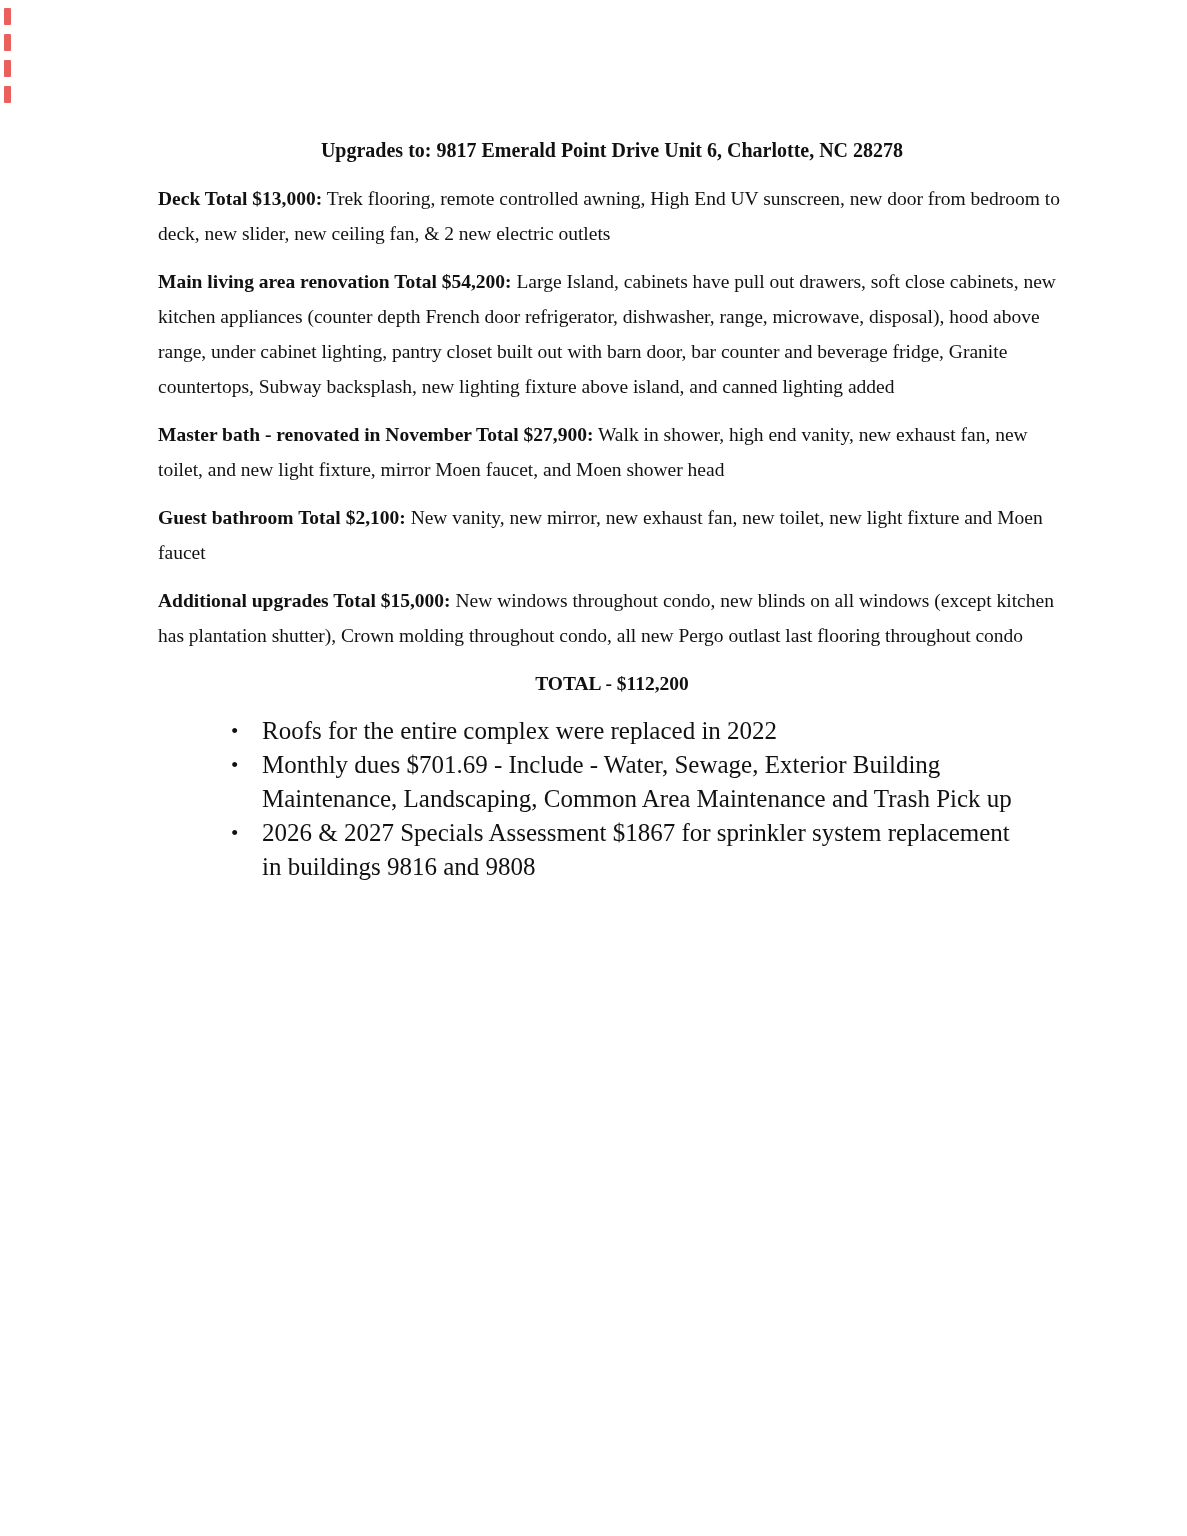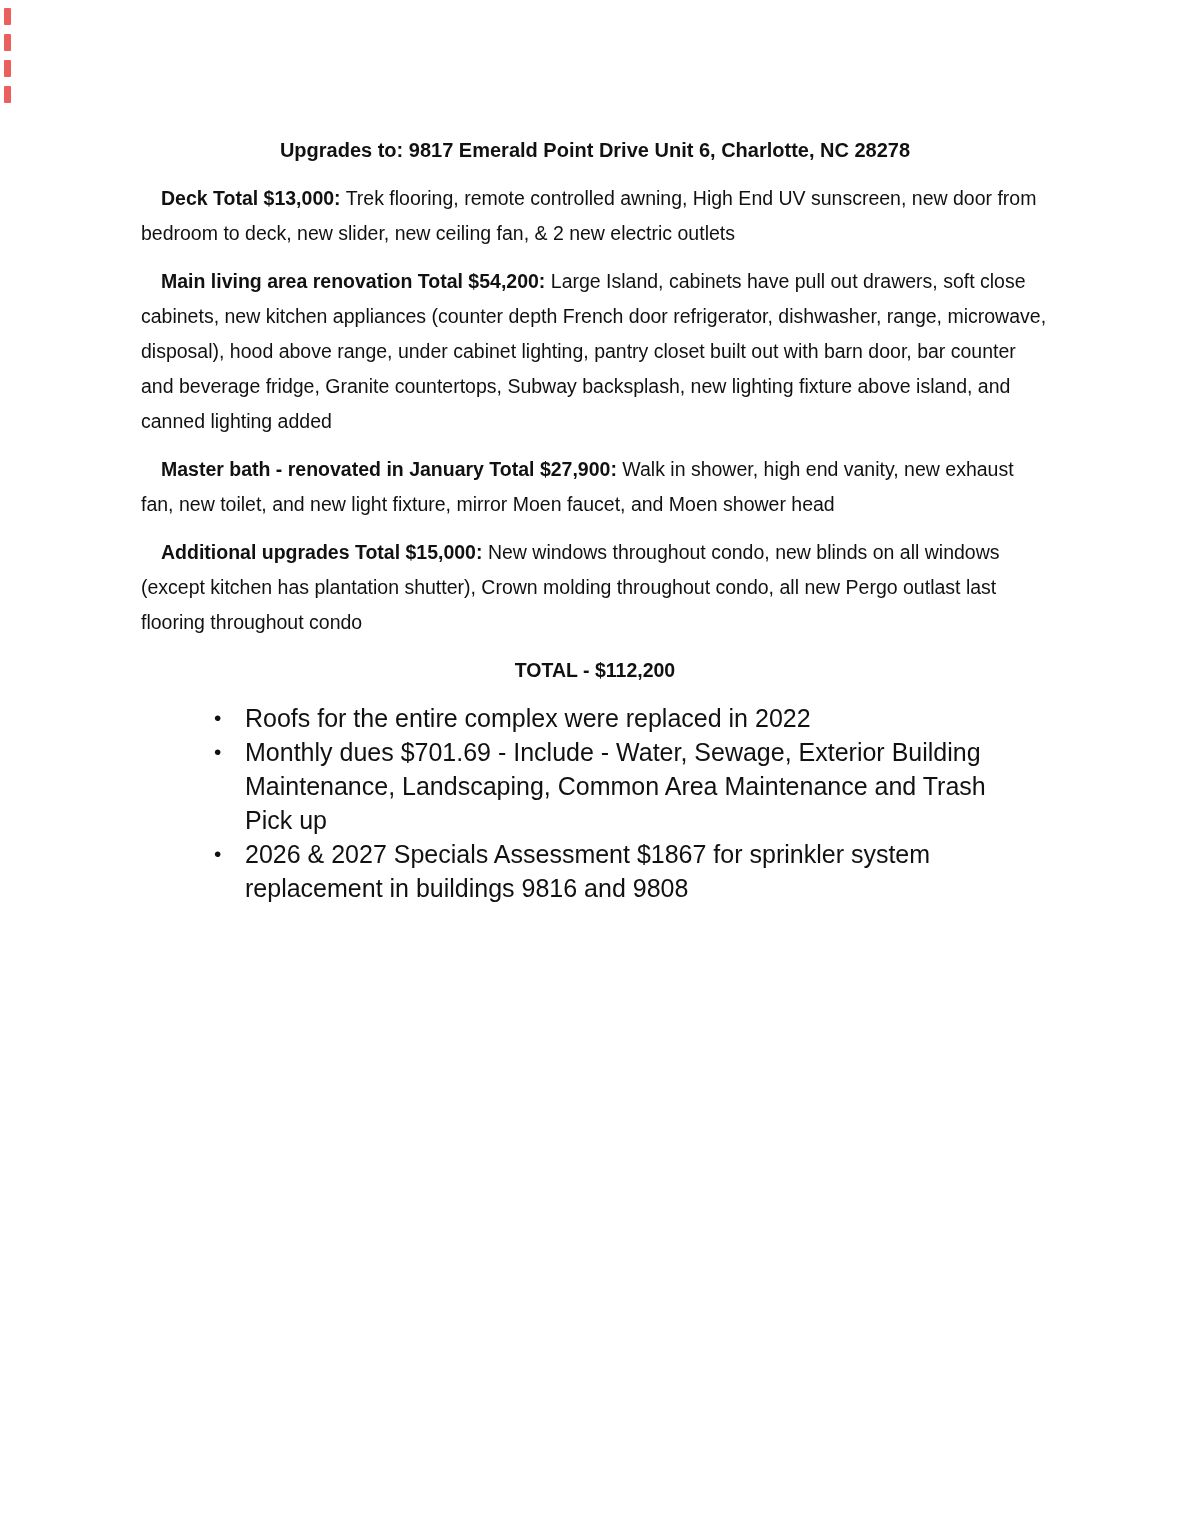--- a/index.html
+++ b/index.html
@@ -11,37 +11,38 @@
     position: relative;
     width: 1187px;
     height: 1536px;
     background: #ffffff;
     overflow: hidden;
     font-family: "Liberation Sans", "DejaVu Sans", sans-serif;
     color: #111111;
   }
   .content {
     position: absolute;
-    left: 141px;
+    left: 158px;
     top: 133px;
     width: 908px;
+    font-family: Liberation Serif, serif;
   }
   .doc-title {
     font-size: 20px;
     font-weight: bold;
     text-align: center;
     line-height: 35px;
     margin: 0 0 13px 0;
   }
   p.para {
     font-size: 19.5px;
     line-height: 35px;
     margin: 0 0 13px 0;
   }
-  p.para b { font-weight: bold; margin-left: 20px; }
+  p.para b { font-weight: bold; }
   p.total-line, p.section-heading {
     font-size: 19.5px;
     font-weight: bold;
     line-height: 35px;
     margin: 0 0 13px 0;
     text-align: center;
   }
   ul.bullet-list {
     margin: 4px 0 0 0;
     padding: 0 0 0 104px;
@@ -93,22 +94,23 @@
   </div>
 
   <div class="content">
 
     <h1 class="doc-title">Upgrades to: 9817 Emerald Point Drive Unit 6, Charlotte, NC 28278</h1>
 
     <p class="para"><b>Deck Total $13,000:</b> <span>Trek flooring, remote controlled awning, High End UV sunscreen, new door from bedroom to deck, new slider, new ceiling fan, &amp; 2 new electric outlets</span></p>
 
     <p class="para"><b>Main living area renovation Total $54,200:</b> <span>Large Island, cabinets have pull out drawers, soft close cabinets, new kitchen appliances (counter depth French door refrigerator, dishwasher, range, microwave, disposal), hood above range, under cabinet lighting, pantry closet built out with barn door, bar counter and beverage fridge, Granite countertops, Subway backsplash, new lighting fixture above island, and canned lighting added</span></p>
 
-    <p class="para"><b>Master bath - renovated in January Total $27,900:</b> <span>Walk in shower, high end vanity, new exhaust fan, new toilet, and new light fixture, mirror Moen faucet, and Moen shower head</span></p>
+    <p class="para"><b>Master bath - renovated in November Total $27,900:</b> <span>Walk in shower, high end vanity, new exhaust fan, new toilet, and new light fixture, mirror Moen faucet, and Moen shower head</span></p>
 
+    <p class="para"><b>Guest bathroom Total $2,100:</b> <span>New vanity, new mirror, new exhaust fan, new toilet, new light fixture and Moen faucet</span></p>
 
     <p class="para"><b>Additional upgrades Total $15,000:</b> <span>New windows throughout condo, new blinds on all windows (except kitchen has plantation shutter), Crown molding throughout condo, all new Pergo outlast last flooring throughout condo</span></p>
 
     <p class="total-line">TOTAL - $112,200</p>
 
 
     <ul class="bullet-list">
       <li>Roofs for the entire complex were replaced in 2022</li>
       <li>Monthly dues $701.69 - Include - Water, Sewage, Exterior Building Maintenance, Landscaping, Common Area Maintenance and Trash Pick up</li>
       <li>2026 &amp; 2027 Specials Assessment $1867 for sprinkler system replacement in buildings 9816 and 9808</li>

